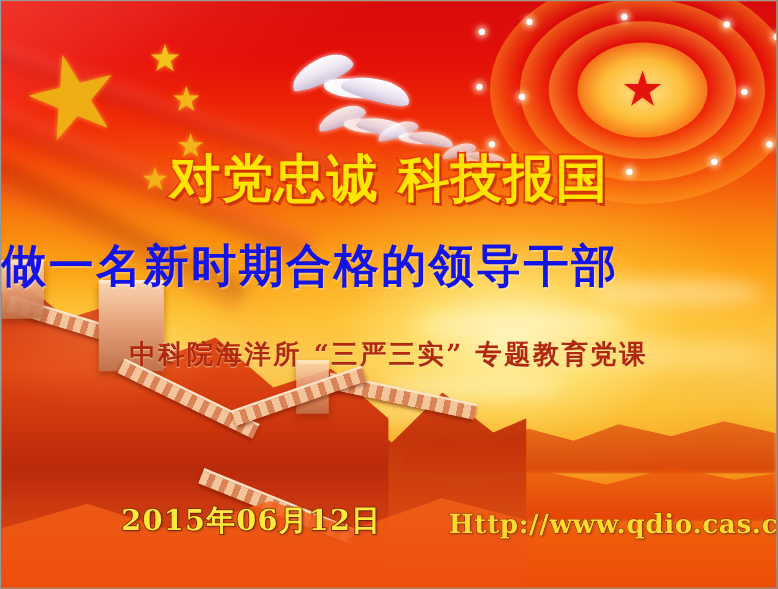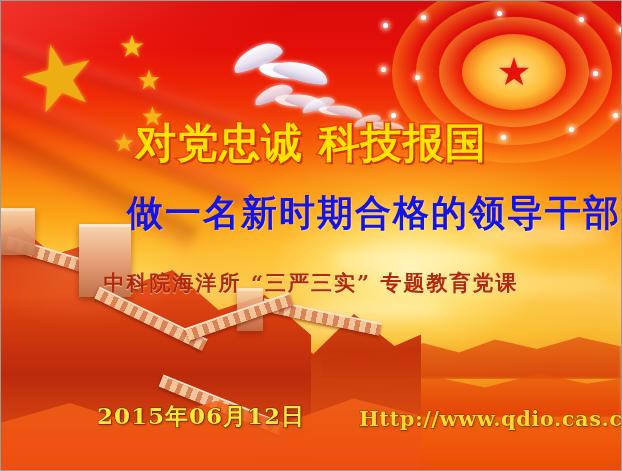--- a/index.html
+++ b/index.html
@@ -289,21 +289,21 @@
        0 0 10px rgba(255,120,0,0.55);
     pointer-events: auto;
     white-space: nowrap;
   }
 
   .sub-title {
     position: absolute;
     left: 0;
     right: 0;
     top: 188px;
-    text-align: right;
+    text-align: left;
     font-family: "DejaVu Sans", "Liberation Sans", sans-serif;
     font-size: 36px;
     font-weight: bold;
     letter-spacing: 2px;
     color: #1414e6;
     text-shadow: 1px 1px 0 rgba(255,255,255,0.28);
     pointer-events: auto;
     white-space: nowrap;
   }
 

